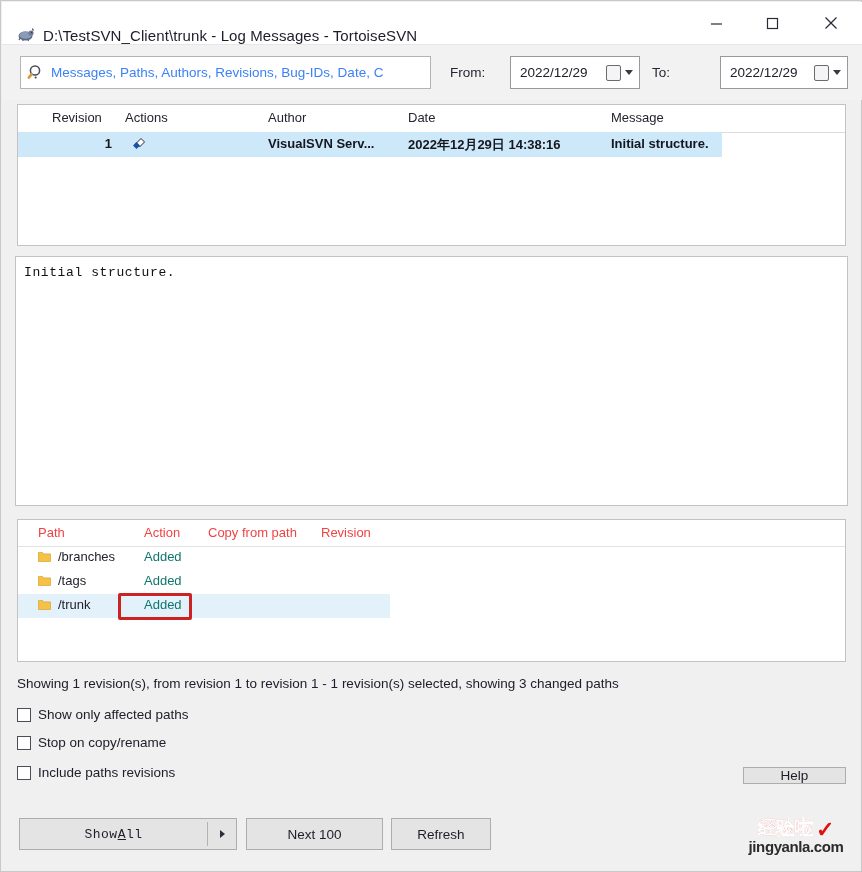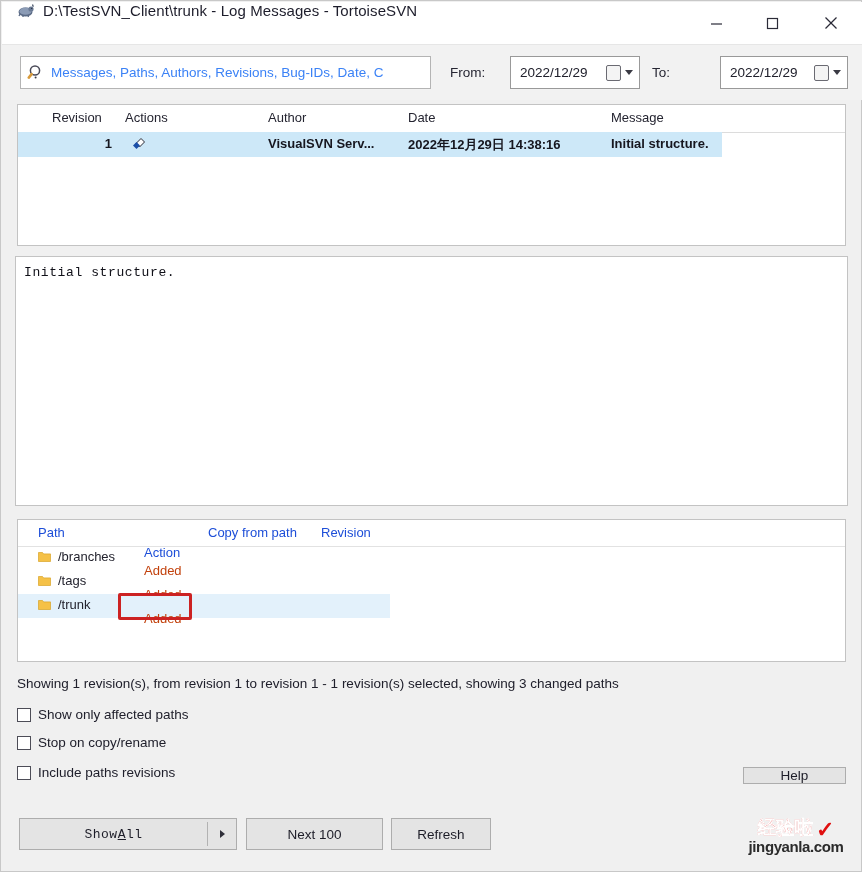--- a/index.html
+++ b/index.html
@@ -29,21 +29,21 @@
   }
 
   
   .titlebar {
     position: absolute;
     left: 1px; top: 1px;
     width: 860px;
     height: 42px;
     background: #ffffff;
     display: flex;
-    align-items: flex-start;
+    align-items: flex-end;
     border-bottom: 1px solid #e6e6e6;
   }
   .title-icon {
     width: 18px;
     height: 18px;
     margin-left: 15px;
     margin-right: 8px;
     position: relative;
     flex: none;
   }
@@ -219,21 +219,21 @@
     position: absolute;
     left: 0; top: 0;
     width: 100%; height: 26px;
     background: #ffffff;
     border-bottom: 1px solid #e2e2e2;
   }
   .paths-header .hcell {
     position: absolute;
     top: 5px;
     font-size: 13px;
-    color: #1d4ed8;
+    color: #ef4444;
     white-space: nowrap;
   }
   .path-row {
     position: absolute;
     left: 0;
     width: 372px;
     height: 24px;
     text-align: center;
   }
   .path-row.selected { background: #e3f1fb; }
@@ -244,23 +244,23 @@
   }
   .path-name {
     position: absolute;
     left: 40px; top: 3px;
     font-size: 13px;
     color: #23232e;
     white-space: nowrap;
   }
   .path-action {
     position: absolute;
-    left: 126px; top: 17px;
-    font-size: 13px;
-    color: #c2410c;
+    left: 126px; top: 3px;
+    font-size: 13px;
+    color: #0f766e;
     white-space: nowrap;
   }
   .annot-box {
     position: absolute;
     left: 117px; top: 592px;
     width: 74px; height: 27px;
     border: 3px solid #cc2222;
     border-radius: 2px;
     box-sizing: border-box;
     pointer-events: none;
@@ -482,21 +482,21 @@
     </div>
   </div>
 
   <div class="panel" id="msg-panel">
     <span class="msg-text">Initial structure.</span>
   </div>
 
   <div class="panel" id="paths-panel">
     <div class="paths-header">
       <span class="hcell" style="left:20px;">Path</span>
-      <span class="hcell" style="left:126px;margin-top:20px;">Action</span>
+      <span class="hcell" style="left:126px;">Action</span>
       <span class="hcell" style="left:190px;">Copy from path</span>
       <span class="hcell" style="left:303px;">Revision</span>
     </div>
 
     <div class="path-row" style="top:26px;">
       <span class="folder-shape">
         <svg width="13" height="12" viewBox="0 0 13 12">
           <path d="M0.5 1.5 h4 l1.2 1.4 h6.8 v7.6 h-12 z" fill="#f5c147" stroke="#d9a427" stroke-width="0.7"></path>
         </svg>
       </span>

